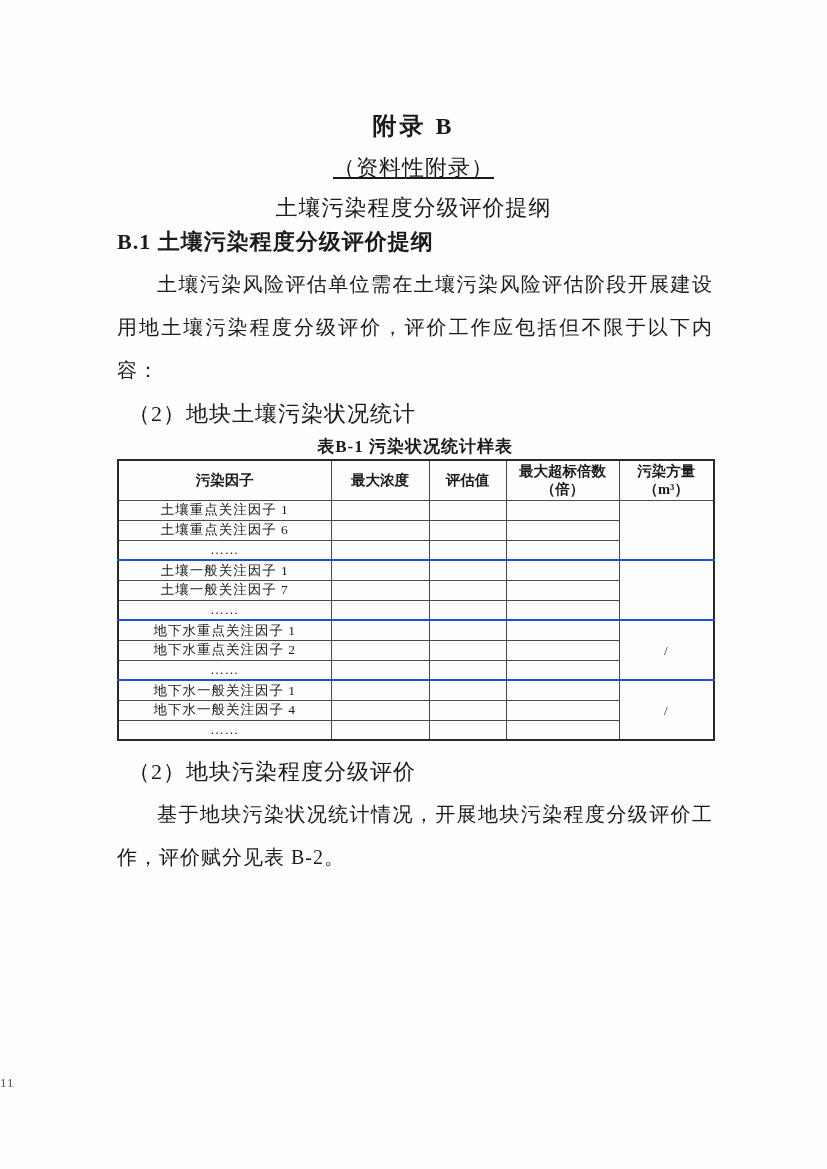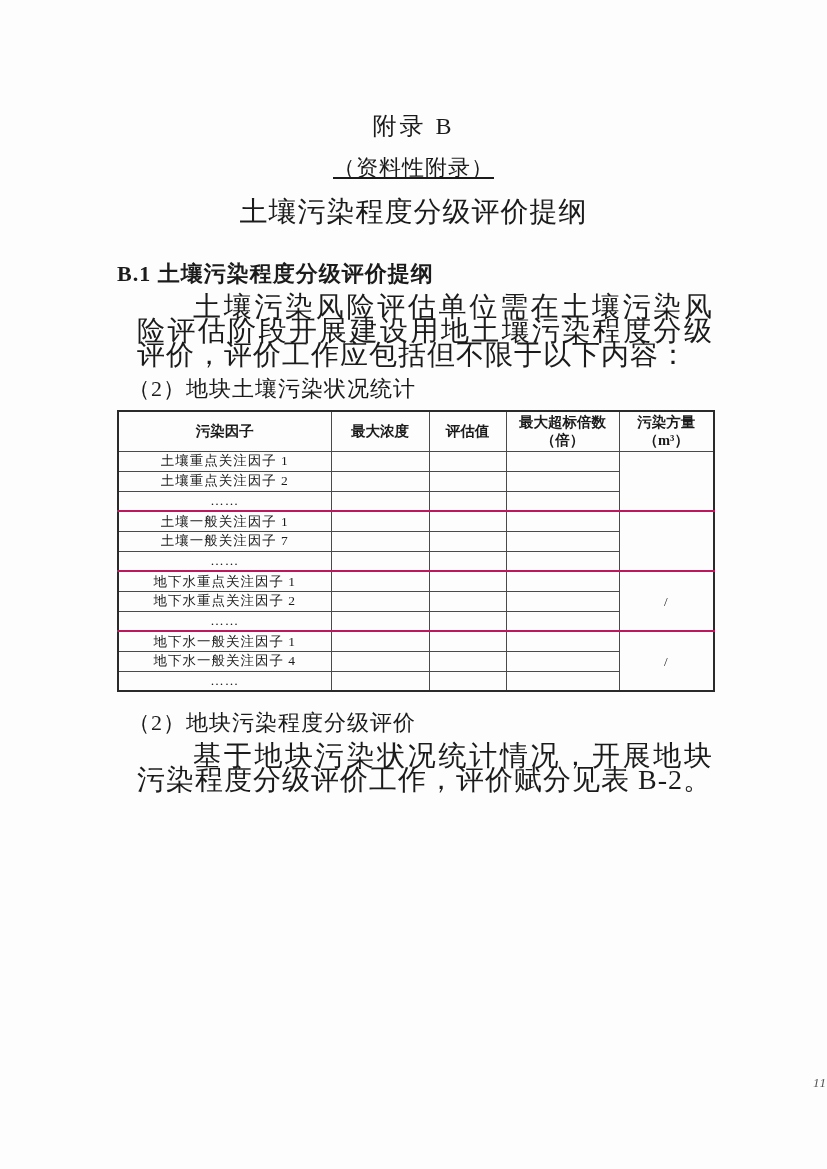--- a/index.html
+++ b/index.html
@@ -18,55 +18,54 @@
   
   .title-block {
     position: absolute;
     top: 110px;
     left: 0;
     width: 100%;
     text-align: center;
   }
   .appendix-title {
     font-size: 24px;
-    font-weight: normal;
+    font-weight: bold;
     letter-spacing: 3px;
     margin-bottom: 11px;
   }
   .appendix-note {
     font-size: 22px;
     letter-spacing: 1px;
     margin-bottom: 10px;
     text-decoration: underline;
   }
   .appendix-subtitle {
-    font-size: 28px;
+    font-size: 22px;
     letter-spacing: 1px;
   }
 
   
   .content {
     position: absolute;
     left: 117px;
-    top: 252px;
+    top: 220px;
     width: 596px;
   }
   .section-heading {
     font-size: 22px;
     font-weight: bold;
     letter-spacing: 1px;
     line-height: 43px;
   }
   .para {
-    font-size: 28px;
-    line-height: 24px;
+    font-size: 20px;
+    line-height: 43px;
     letter-spacing: 1px;
     text-align: justify;
     text-indent: 2em;
-    margin-left: 20px;
   }
   .item-line {
     font-size: 22px;
     line-height: 43px;
     letter-spacing: 1px;
     text-indent: 0.5em;
   }
 
   
   .table-wrap { margin-top: 0; }
@@ -102,34 +101,33 @@
     padding: 1px 2px;
   }
   table.b1 th .th-sub { display: block; font-weight: bold; }
   table.b1 td {
     height: 20px;
     font-size: 13.5px;
     letter-spacing: 1px;
     padding: 0 2px;
     line-height: 1;
   }
-  table.b1 tr.group-start td { border-top: 2px solid #be185d; }
+  table.b1 tr.group-start td { border-top: 2px solid #1d4ed8; }
   table.b1 td.c-vol { font-size: 13px; }
 
   
   .page-footer {
     position: absolute;
     top: 1075px;
     left: 0;
     width: 100%;
-    text-align: right;
+    text-align: left;
     font-size: 13px;
     color: #555;
     letter-spacing: 1px;
-    font-style: italic;
   }
 </style>
 </head>
 <body>
 
 <div class="page">
 
   <div class="title-block">
     <div class="appendix-title">附录 B</div>
     <div class="appendix-note">（资料性附录）</div>
@@ -139,20 +137,21 @@
   <div class="content">
 
     <div class="section-heading">B.1 土壤污染程度分级评价提纲</div>
 
     <p class="para">土壤污染风险评估单位需在土壤污染风险评估阶段开展建设用地土壤污染程度分级评价，评价工作应包括但不限于以下内容：</p>
 
     <div class="item-line">（2）地块土壤污染状况统计</div>
 
 
     <div class="table-wrap">
+      <div class="table-caption">表B-1 污染状况统计样表</div>
 
       <table class="b1">
         <colgroup>
           <col class="c1">
             <col class="c2">
             <col class="c3">
             <col class="c4">
             <col class="c5">
         </colgroup>
         <thead>
@@ -179,21 +178,21 @@
         <tbody>
 
           <tr>
             <td class="c-factor">土壤重点关注因子 1</td>
             <td></td>
             <td></td>
             <td></td>
             <td class="c-vol" rowspan="3"></td>
           </tr>
           <tr>
-            <td class="c-factor">土壤重点关注因子 2</td>
+            <td class="c-factor">土壤重点关注因子 6</td>
             <td></td>
             <td></td>
             <td></td>
           </tr>
           <tr>
             <td class="c-factor">……</td>
             <td></td>
             <td></td>
             <td></td>
           </tr>

